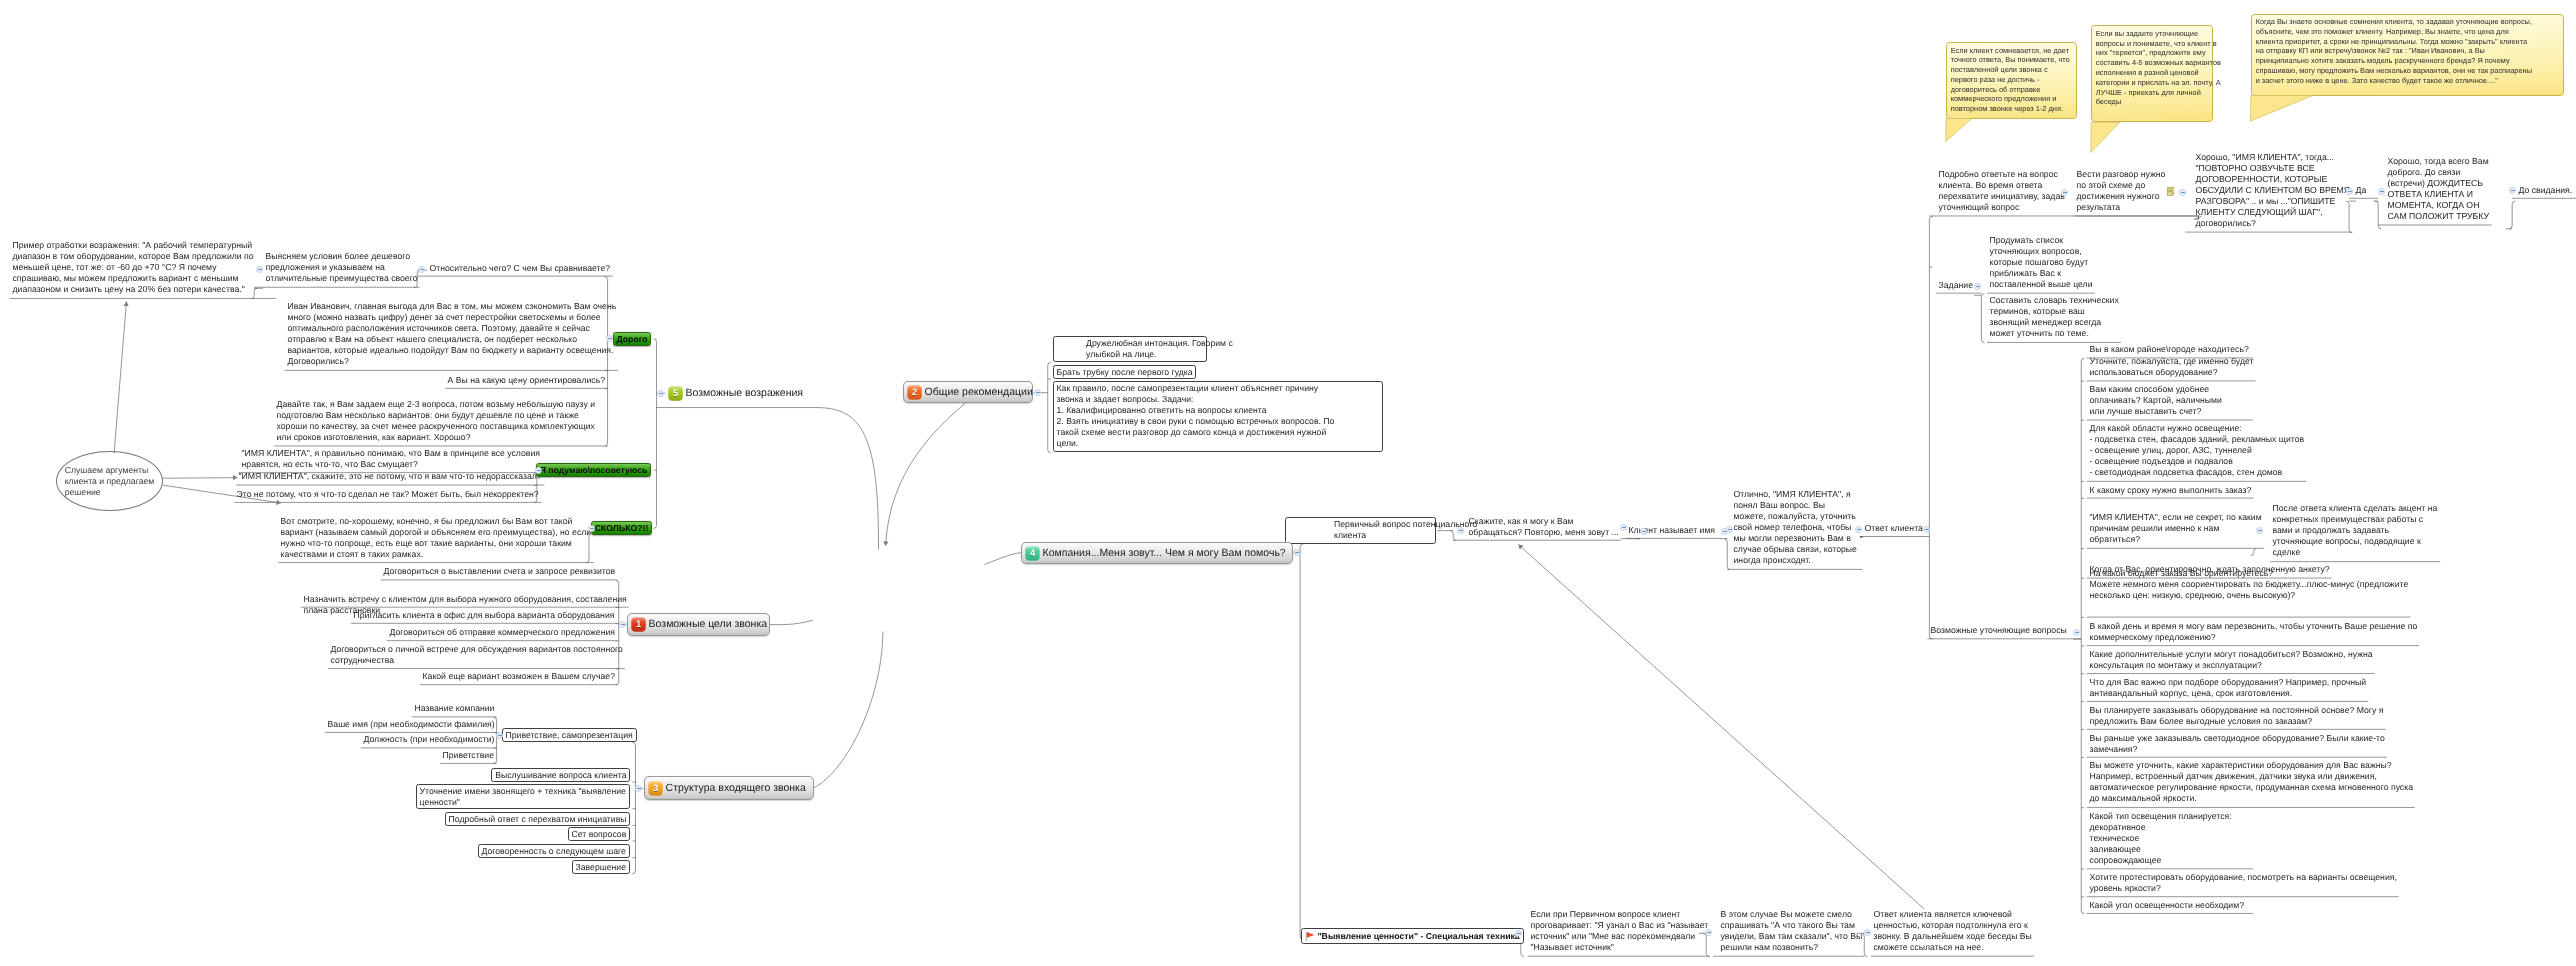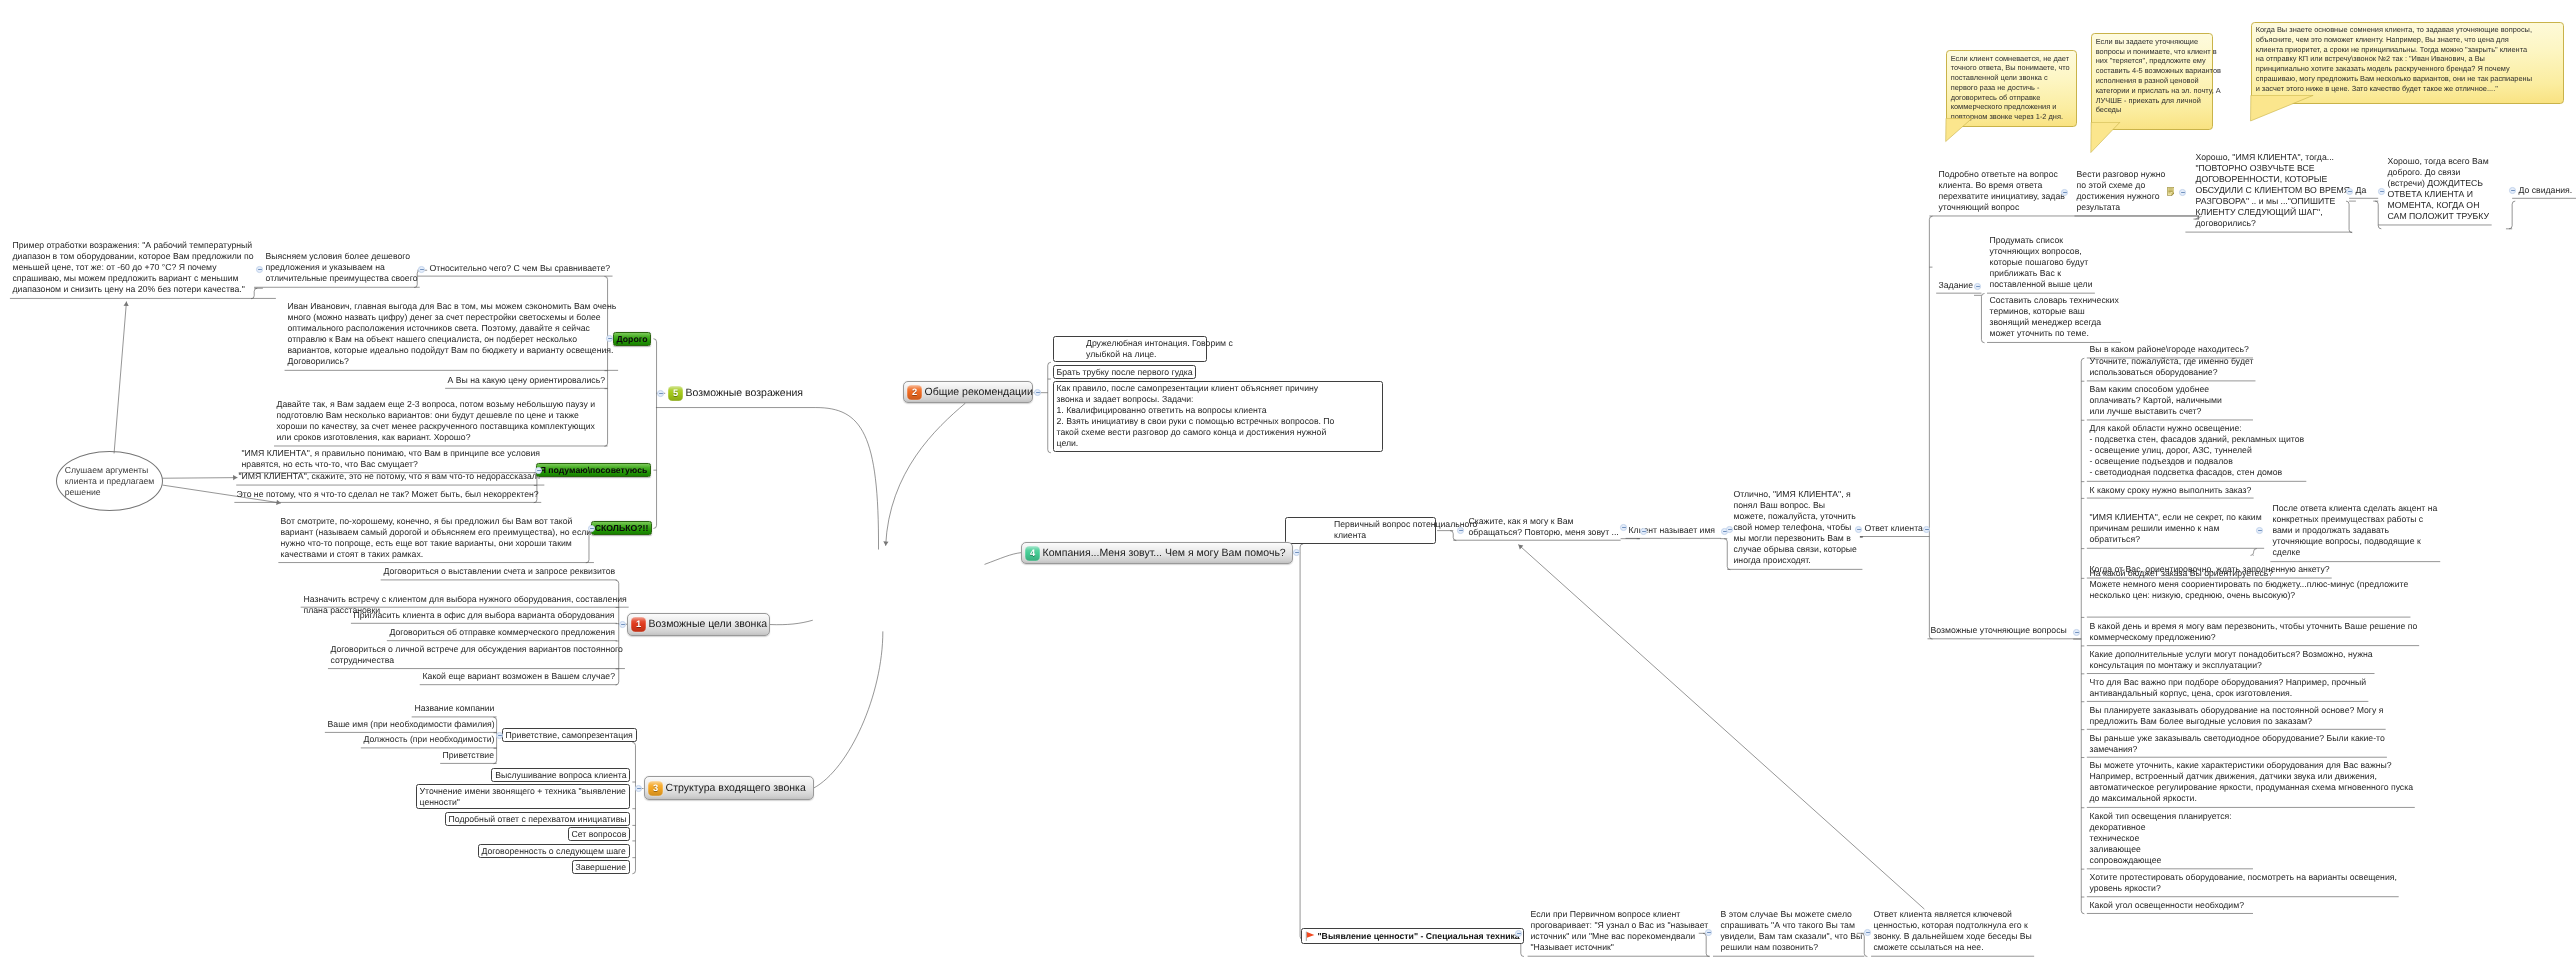--- a/index.html
+++ b/index.html
@@ -7,21 +7,21 @@
 body{width:2576px;height:967px;position:relative;overflow:hidden;
   font-family:"Liberation Sans",sans-serif;color:#262626;
   -webkit-font-smoothing:antialiased;text-rendering:geometricPrecision;}
 #map{position:absolute;left:0;top:0;width:2576px;height:967px;}
 #links{position:absolute;left:0;top:0;width:2576px;height:967px;overflow:visible;}
 .nd{position:absolute;box-sizing:border-box;white-space:pre;font-size:8.7px;line-height:11px;}
 .topic-plain{padding:0 2.5px;}
 .topic-box{border:0.6px solid #3f3f3f;border-radius:2.5px;background:#fff;padding:0.6px 2.5px 0 2.5px;}
 .topic-note{border:0.6px solid #c9b34a;border-radius:3.7px;padding:2.5px 3.7px 0 3.7px;box-sizing:border-box;
   font-size:7.4px;line-height:9.8px;color:#2e2e2e;
-  background:linear-gradient(178deg,#fefbe0 0%,#fdf6c4 40%,#fbeda0 78%,#f9e281 100%);margin-top:8px;}
+  background:linear-gradient(178deg,#fefbe0 0%,#fdf6c4 40%,#fbeda0 78%,#f9e281 100%);}
 .note-tail{position:absolute;}
 .topic-main{border:0.6px solid #999;border-radius:5px;
   background:linear-gradient(180deg,#fbfbfb 0%,#efefef 30%,#e0e0e0 62%,#cfcfcf 88%,#c2c2c2 100%);
   box-shadow:0 0.6px 1.2px rgba(0,0,0,.18);
   font-size:10.5px;line-height:13px;color:#1a1a1a;display:flex;align-items:center;padding:0 3.1px 0 3.1px;}
 .topic-mainplain{font-size:10.5px;line-height:13px;color:#1a1a1a;display:flex;align-items:center;}
 .topic-green{border:0.6px solid #2a650f;border-radius:2.5px;
   background:linear-gradient(180deg,#7cc95b 0%,#49b026 30%,#229505 70%,#178000 100%);
   box-shadow:0 0.6px 1.2px rgba(0,0,0,.3);
   font-weight:bold;font-size:8.7px;line-height:10px;color:#0a0a0a;

